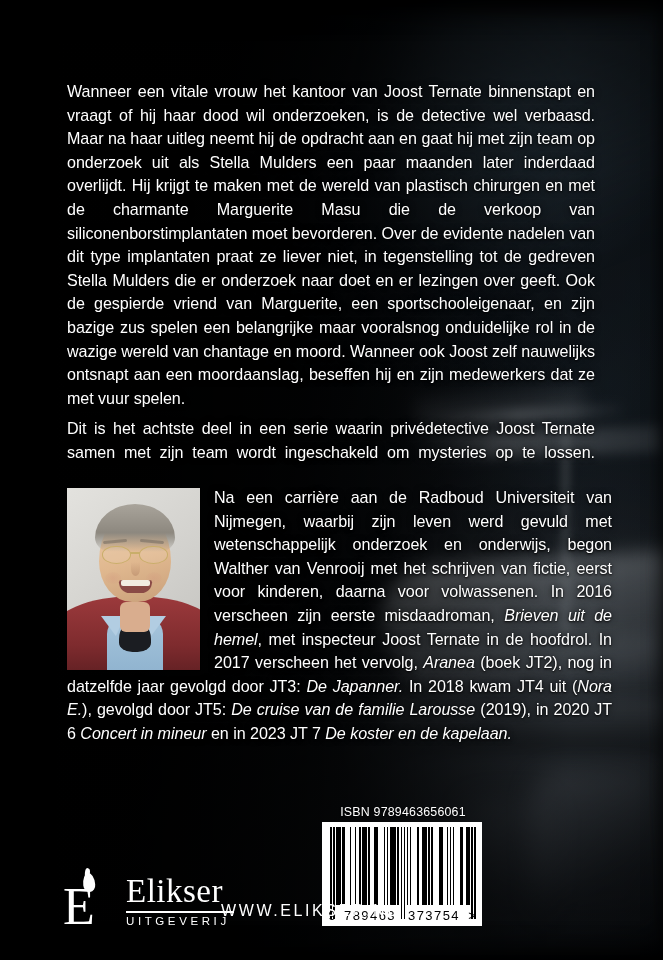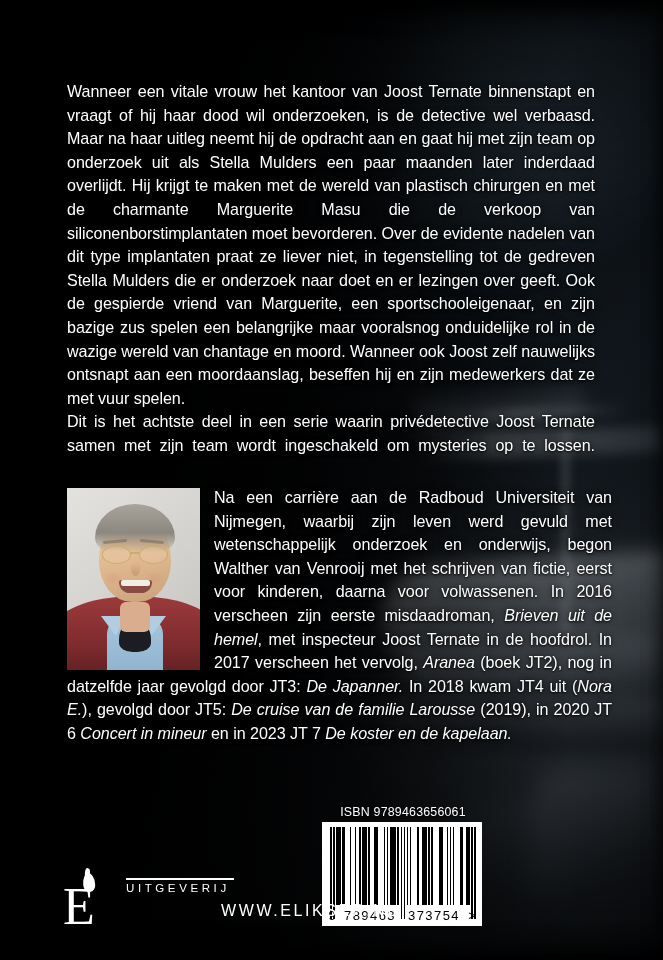--- a/index.html
+++ b/index.html
@@ -127,21 +127,21 @@
     width: 528px;
     color: #ffffff;
     font-size: 16.1px;
     line-height: 23.6px;
     text-align: justify;
     text-justify: inter-word;
     letter-spacing: -0.05px;
     text-shadow: 0 1px 2px rgba(0,0,0,0.95), 0 0 6px rgba(0,0,0,0.8);
   }
   .blurb p { margin: 0; }
-  .blurb p.last { text-align: justify; }
+  .blurb p.last { text-align: justify; margin-top: 7px; }
   .blurb p.last::after { content: ""; display: inline-block; width: 100%; }
 
   .author-block {
     position: absolute;
     left: 67px;
     top: 486px;
     width: 545px;
   }
   .author-photo {
     float: left;
@@ -508,20 +508,21 @@
         </div>
       </div>
     </div>
 
     <div class="publisher">
       <div class="logo-mark">
         <div class="logo-flame"></div>
         <div class="logo-E">E</div>
       </div>
       <div class="logo-words">
+        <div class="logo-name">Elikser</div>
         <div class="logo-rule"></div>
         <div class="logo-sub">UITGEVERIJ</div>
       </div>
     </div>
 
     <div class="website">WWW.ELIKSER.NL</div>
 
   </div>
 </div>
 

